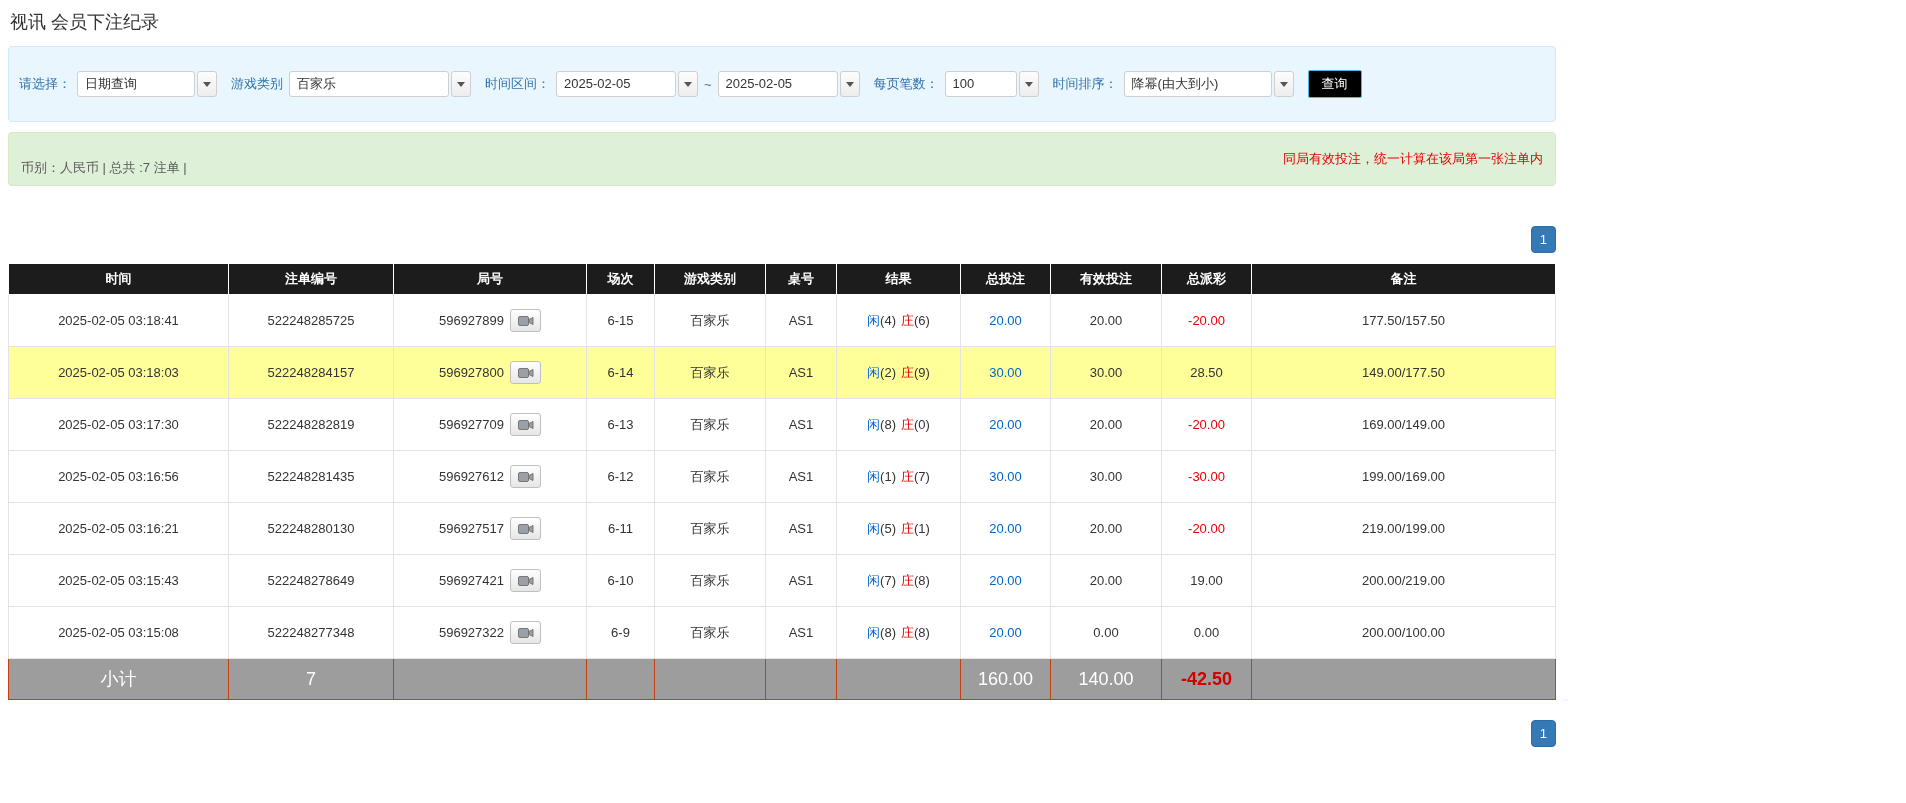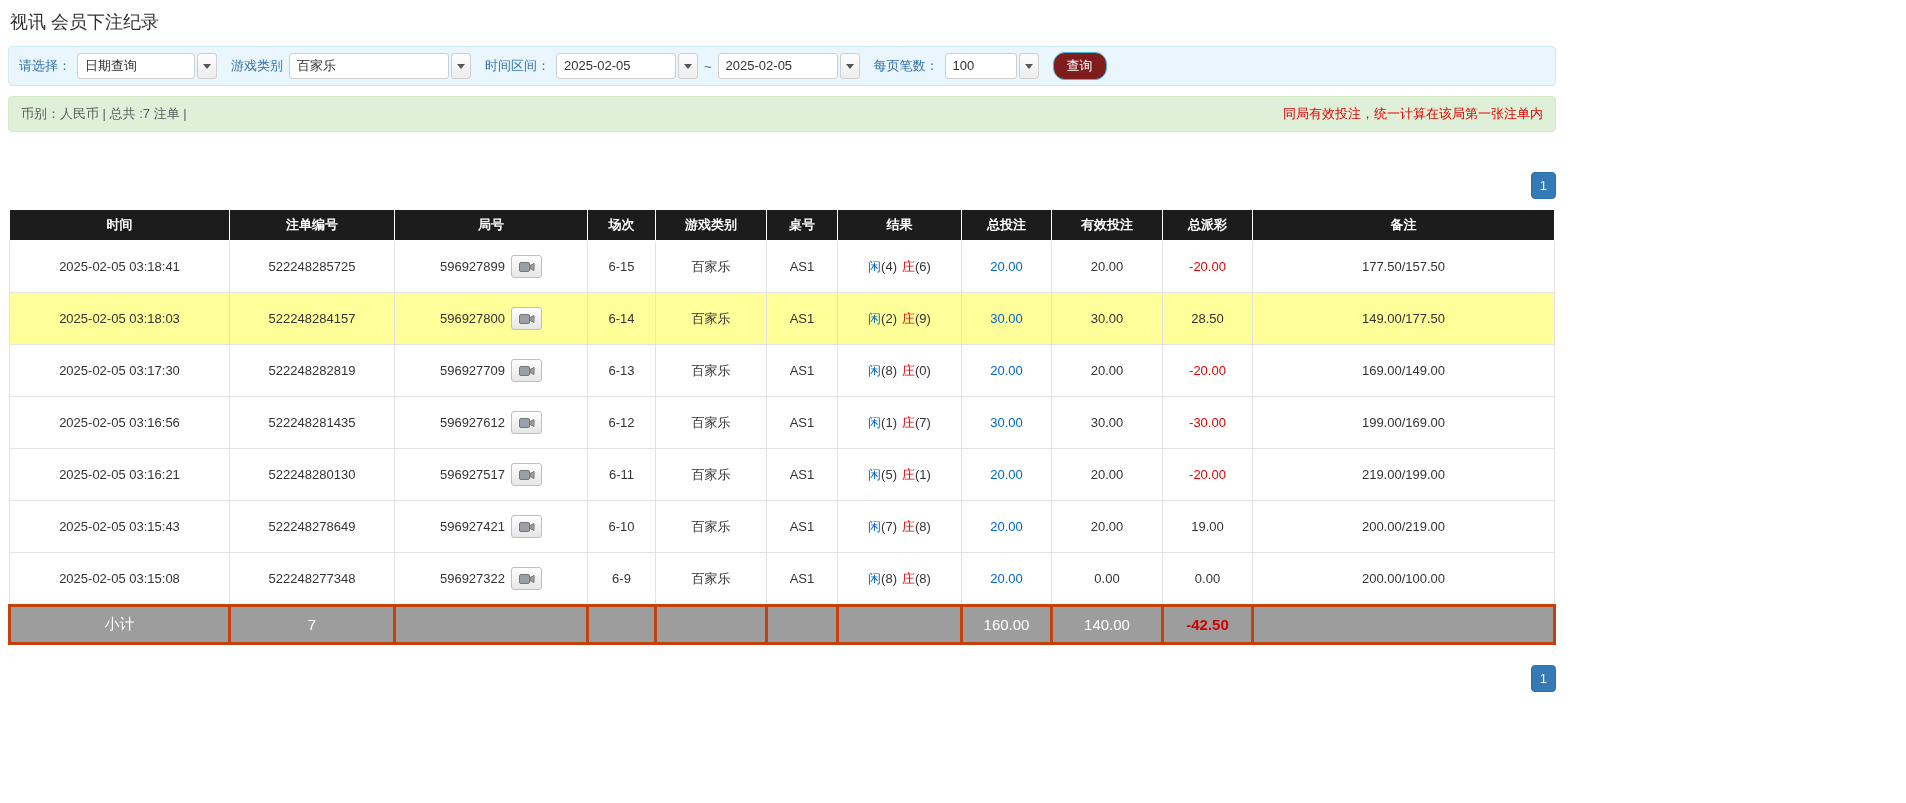--- a/index.html
+++ b/index.html
@@ -17,21 +17,21 @@
     color: #333;
     font-weight: 400;
     margin: 10px 0 12px 2px;
   }
 
   
   .filter-bar {
     background: #e9f6fd;
     border: 1px solid #cfe9f5;
     border-radius: 4px;
-    padding: 5px 10px;
+    padding: 23px 10px;
     display: flex;
     gap: 14px;
   }
   .fgroup { display: flex; align-items: center; gap: 6px; }
   .flabel { color: #3173ad; font-size: 13px; white-space: nowrap; }
   .combo { display: flex; align-items: center; }
   .combo-text {
     background: #fff;
     border: 1px solid #cfcfcf;
     border-radius: 3px;
@@ -56,44 +56,44 @@
     border-right: 4px solid transparent;
     border-top: 5px solid #555;
   }
   .w-select { width: 118px; }
   .w-game   { width: 160px; }
   .w-date   { width: 120px; }
   .w-size   { width: 72px; }
   .w-sort   { width: 148px; }
   .tilde { color: #666; font-size: 13px; }
   .btn-query {
-    background: #7f1d1d;
+    background: #000000;
     border: 1px solid #46b8da;
     color: #fff;
     font-size: 13px;
     height: 28px;
     padding: 0 13px;
-    border-radius: 12px;
+    border-radius: 2px;
     cursor: pointer;
     font-family: inherit;
   }
 
   
   .info-bar {
     margin-top: 10px;
     background: #dff0d8;
     border: 1px solid #d6e9c6;
     border-radius: 4px;
     padding: 8px 12px;
     display: flex;
     justify-content: space-between;
     align-items: center;
     font-size: 13px;
   }
-  .info-left { color: #5a5a5a; }
+  .info-left { color: #5a5a5a; margin-top: 18px; }
   .info-right { color: #e60000; }
 
   
   .pager { display: flex; justify-content: flex-end; }
   .pager-top { margin: 40px 0 10px; }
   .pager-bottom { margin: 20px 0 14px; }
   .page-btn {
     background: #337ab7;
     border: 1px solid #2e6da4;
     color: #fff;
@@ -128,24 +128,24 @@
     text-align: center;
     color: #333;
     background: #fff;
     overflow: hidden;
     white-space: nowrap;
   }
   table.records tbody tr.highlight td { background: #ffff99; }
   table.records tfoot td {
     background: #9d9d9d;
     color: #fff;
-    border: 3px solid #c2410c;
+    border: 1px solid #c2410c;
     padding: 8px 4px;
     text-align: center;
-    font-size: 15px;
+    font-size: 18px;
   }
   .blue { color: #0066cc; }
   .red  { color: #e60000; }
   .payout.neg { color: #e60000; }
   tfoot .payout.neg { color: #d40000; font-weight: bold; }
 
   .round-wrap { display: inline-flex; align-items: center; gap: 6px; justify-content: space-between; }
   .video-btn {
     display: inline-flex; align-items: center; justify-content: center;
     width: 31px; height: 23px;
@@ -205,20 +205,29 @@
     <div class="fgroup">
       <span class="flabel">每页笔数：</span>
       <span class="combo">
         <span class="combo-text w-size">100</span>
         <span class="combo-arrow">
             <span class="tri"></span>
           </span>
       </span>
     </div>
 
+    <div class="fgroup">
+      <span class="flabel">时间排序：</span>
+      <span class="combo">
+        <span class="combo-text w-sort">降幂(由大到小)</span>
+        <span class="combo-arrow">
+            <span class="tri"></span>
+          </span>
+      </span>
+    </div>
 
     <button class="btn-query">查询</button>
   </div>
 
   <div class="info-bar">
     <span class="info-left">币别：人民币 | 总共 :7 注单 |</span>
     <span class="info-right">同局有效投注，统一计算在该局第一张注单内</span>
   </div>
 
   <div class="pager pager-top">

